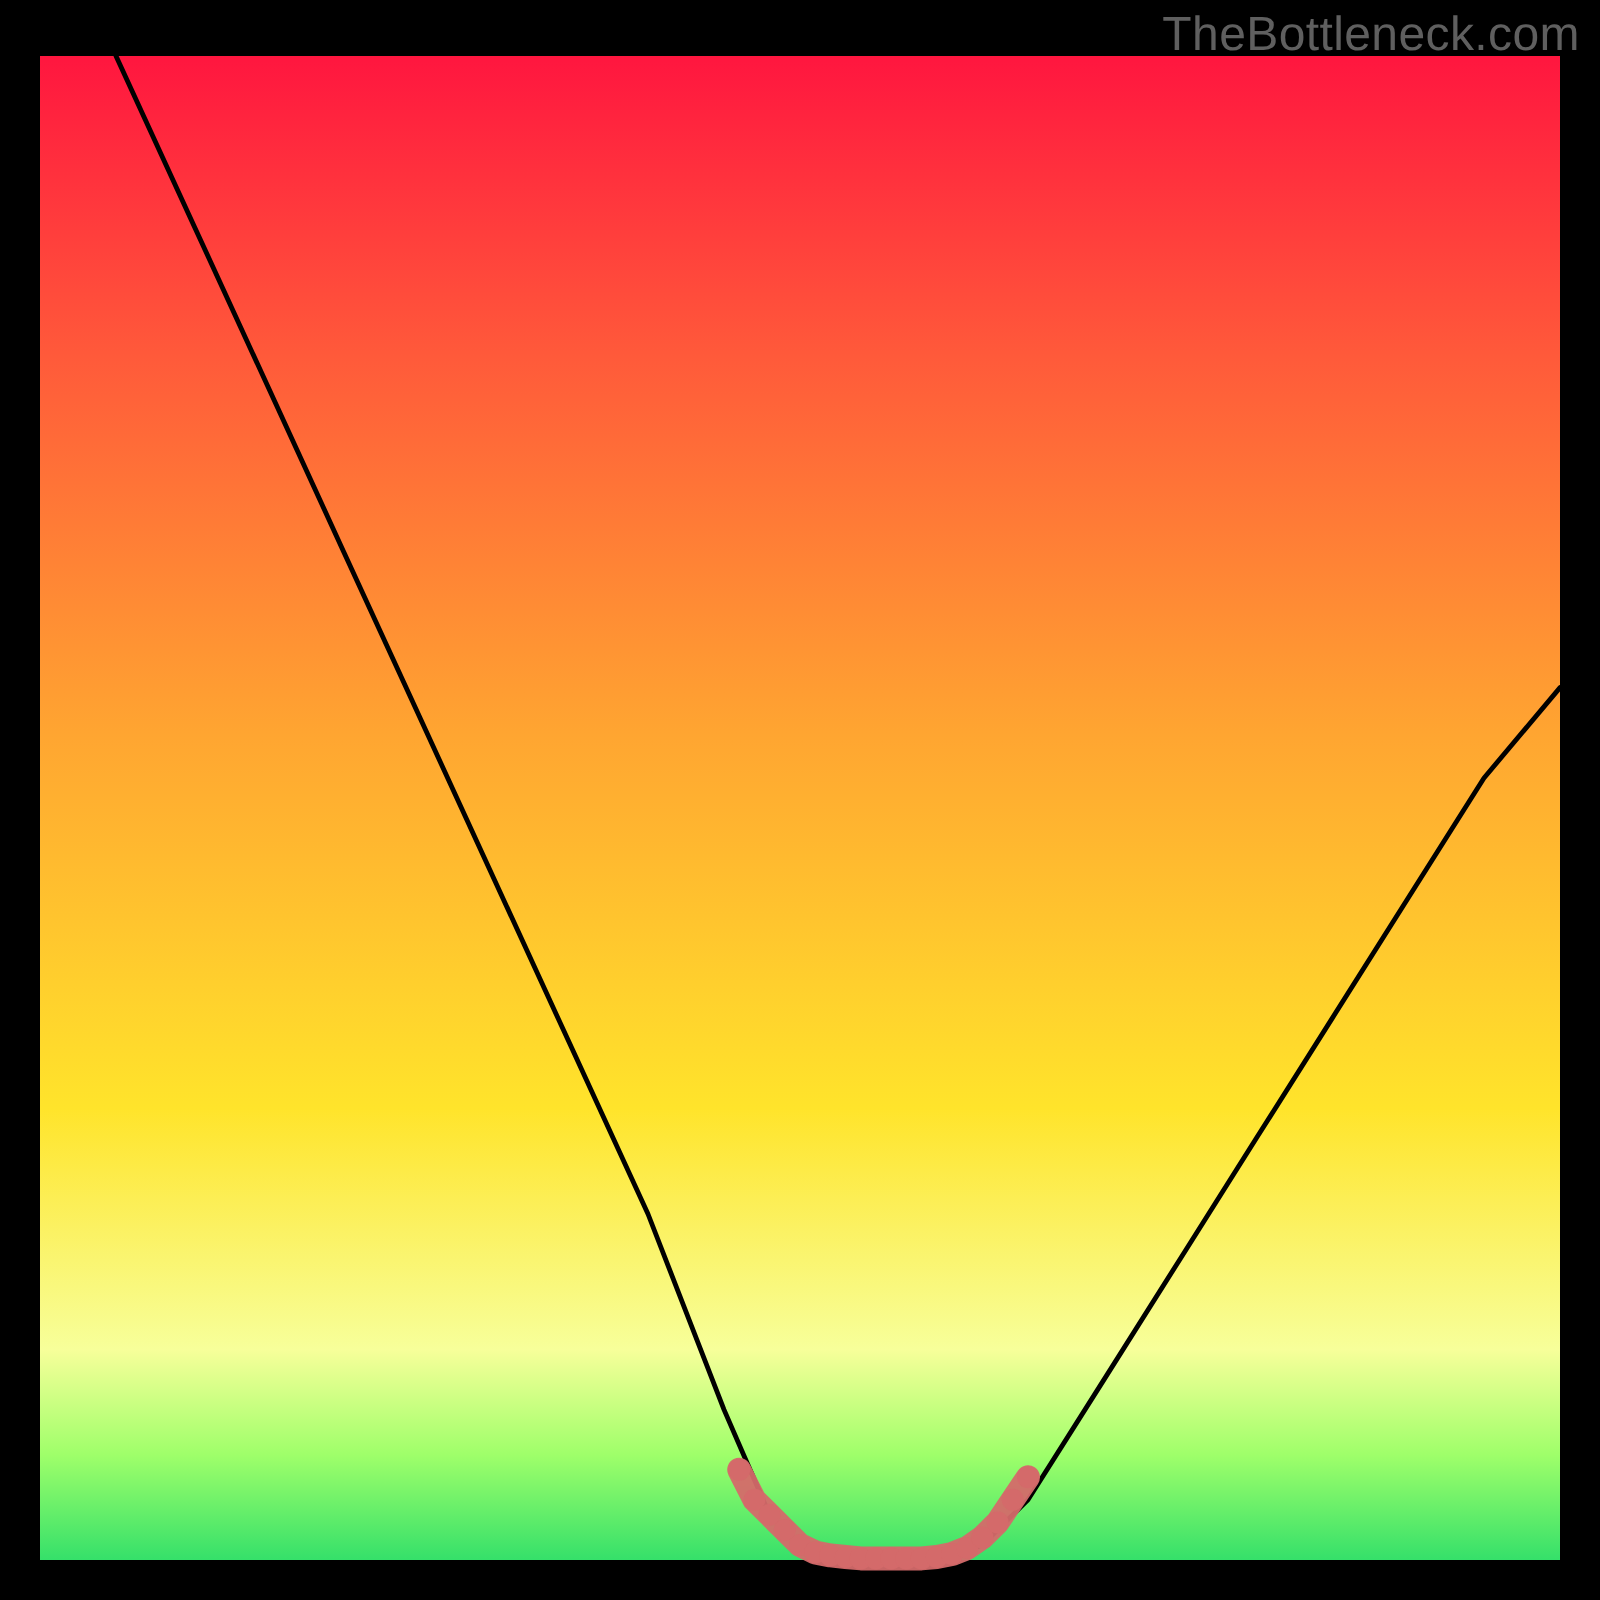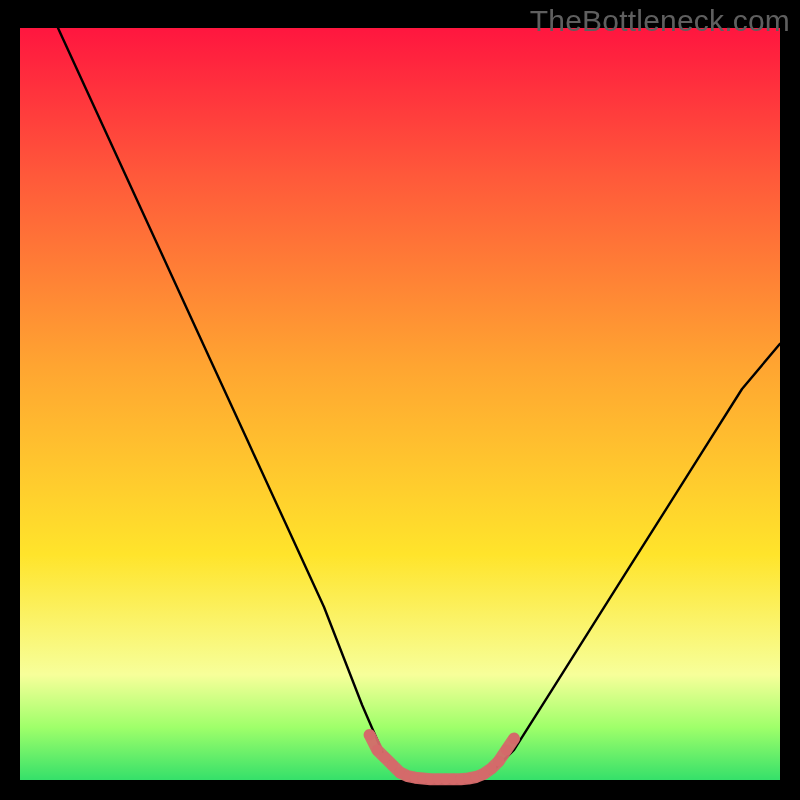--- a/index.html
+++ b/index.html
@@ -17,21 +17,21 @@
     left: 0;
     width: 800px;
     height: 800px;
     background: #000;
   }
   .watermark {
     position: absolute;
     top: 4px;
     right: 10px;
     color: #5f5f5f;
-    font-size: 30px;
+    font-size: 24px;
     font-weight: 500;
     letter-spacing: 0.2px;
     z-index: 50;
   }
   svg {
     display: block;
   }
 </style>
 </head>
 <body>

